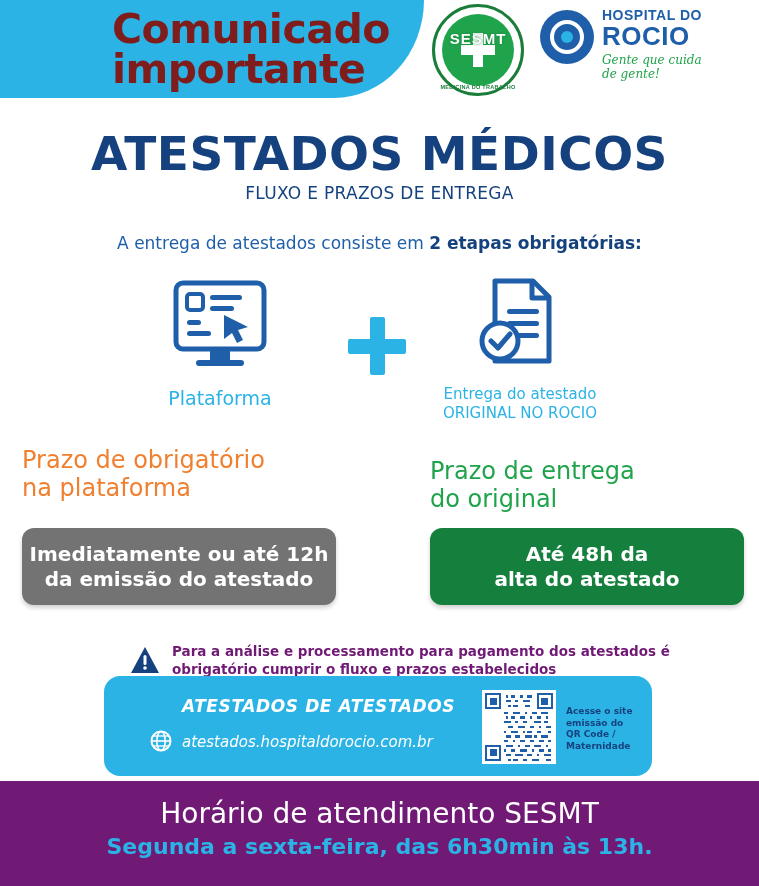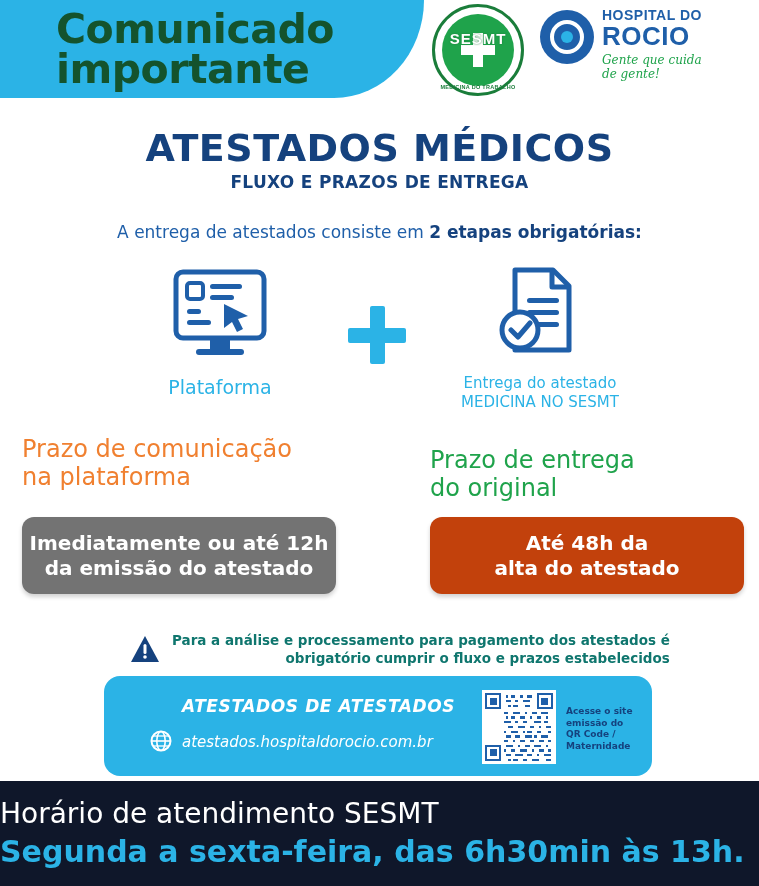--- a/index.html
+++ b/index.html
@@ -26,26 +26,26 @@
     top: 0;
     width: 424px;
     height: 98px;
     background: #2bb3e6;
     border-bottom-right-radius: 90px 98px;
     border-top-right-radius: 0;
     display: flex;
     align-items: center;
   }
   .header-banner-text {
-    color: #14532d;
+    color: #7f1d1d;
     font-size: 41px;
     font-weight: bold;
     line-height: 0.98;
     letter-spacing: -0.5px;
-    padding-left: 56px;
+    padding-left: 112px;
     font-family: "DejaVu Sans", sans-serif;
   }
   .header-banner-text .l2 { display: block; }
 
   .sesmt-logo {
     position: absolute;
     left: 432px;
     top: 4px;
     width: 92px;
     height: 92px;
@@ -163,29 +163,29 @@
     margin-top: 4px;
   }
 
   
   .title-block {
     text-align: center;
     margin-top: 22px;
   }
   .main-title {
     color: #15427e;
-    font-size: 38px;
+    font-size: 47px;
     font-weight: bold;
     letter-spacing: 0.5px;
     font-family: "DejaVu Sans", sans-serif;
   }
   .sub-title {
     color: #15427e;
     font-size: 17px;
-    font-weight: bold;
+    font-weight: normal;
     letter-spacing: 0.3px;
     margin-top: 2px;
     font-family: "DejaVu Sans", sans-serif;
   }
 
   .intro {
     text-align: center;
     margin-top: 30px;
     color: #1f5fa9;
     font-size: 17px;
@@ -224,21 +224,21 @@
     content: "";
     position: absolute;
     background: #2bb3e6;
     border-radius: 2px;
   }
   .plus-sign:before { left: 22px; top: 0; width: 15px; height: 58px; }
   .plus-sign:after { top: 22px; left: 0; height: 15px; width: 58px; }
 
   .icon-doc {
     position: absolute;
-    left: 440px;
+    left: 420px;
     top: 0;
     width: 200px;
     text-align: center;
   }
   .icon-doc-label {
     color: #2bb3e6;
     font-size: 15px;
     line-height: 1.25;
     margin-top: 6px;
     font-family: "DejaVu Sans", sans-serif;
@@ -281,40 +281,39 @@
   }
   .dl-box-orange {
     left: 22px; top: 81px;
     width: 314px; height: 77px;
     background: #737373;
     box-shadow: 0 3px 4px rgba(0,0,0,0.18);
   }
   .dl-box-green {
     left: 430px; top: 81px;
     width: 314px; height: 77px;
-    background: #c2410c;
+    background: #15803d;
     box-shadow: 0 3px 4px rgba(0,0,0,0.18);
   }
 
   
   .warning {
     position: relative;
     margin: 6px 0 0 130px;
     display: flex;
     align-items: center;
     gap: 12px;
     width: 540px;
   }
   .warning-text {
-    color: #0f766e;
+    color: #701a75;
     font-size: 13.5px;
     font-weight: bold;
     line-height: 1.3;
     font-family: "DejaVu Sans", sans-serif;
-    text-align: right;
   }
 
   
   .platform-card {
     position: absolute;
     left: 104px;
     top: 676px;
     width: 548px;
     height: 100px;
     background: #2bb3e6;
@@ -362,32 +361,33 @@
     font-family: "DejaVu Sans", sans-serif;
   }
 
   
   .footer {
     position: absolute;
     left: 0;
     bottom: 0;
     width: 759px;
     height: 105px;
-    background: #0f172a;
+    background: #701a75;
+    text-align: center;
     margin-top: 26px;
   }
   .footer-l1 {
     color: #ffffff;
     font-size: 28px;
     margin-top: 16px;
     font-family: "DejaVu Sans", sans-serif;
   }
   .footer-l2 {
     color: #2bb3e6;
-    font-size: 30px;
+    font-size: 22px;
     font-weight: bold;
     margin-top: 4px;
     font-family: "DejaVu Sans", sans-serif;
   }
 </style>
 </head>
 <body>
 
 <div class="header">
 
@@ -452,29 +452,29 @@
       <path d="M20 6 H58 L74 22 V86 H20 Z" fill="#ffffff" stroke="#1f5fa9" stroke-width="5" stroke-linejoin="round"></path>
       <path d="M57 6 V23 H74" fill="none" stroke="#1f5fa9" stroke-width="5" stroke-linejoin="round"></path>
       <rect x="32" y="34" width="32" height="5" rx="2.5" fill="#1f5fa9"></rect>
       <rect x="32" y="46" width="32" height="5" rx="2.5" fill="#1f5fa9"></rect>
       <rect x="42" y="58" width="22" height="5" rx="2.5" fill="#1f5fa9"></rect>
       <circle cx="25" cy="66" r="18" fill="#ffffff" stroke="#1f5fa9" stroke-width="5"></circle>
       <path d="M16 66 L23 73 L35 59" fill="none" stroke="#1f5fa9" stroke-width="5" stroke-linecap="round" stroke-linejoin="round"></path>
     </svg>
     <div class="icon-doc-label">
       <span>Entrega do atestado</span><br>
-      <span>MEDICINA NO SESMT</span>
+      <span>ORIGINAL NO ROCIO</span>
     </div>
   </div>
 </div>
 
 <div class="deadlines">
 
   <div class="dl-head-left">
-    <span>Prazo de comunicação</span><br>
+    <span>Prazo de obrigatório</span><br>
     <span>na plataforma</span>
   </div>
 
   <div class="dl-head-right">
     <span>Prazo de entrega</span><br>
     <span>do original</span>
   </div>
 
   <div class="dl-box dl-box-orange">
     <div>

